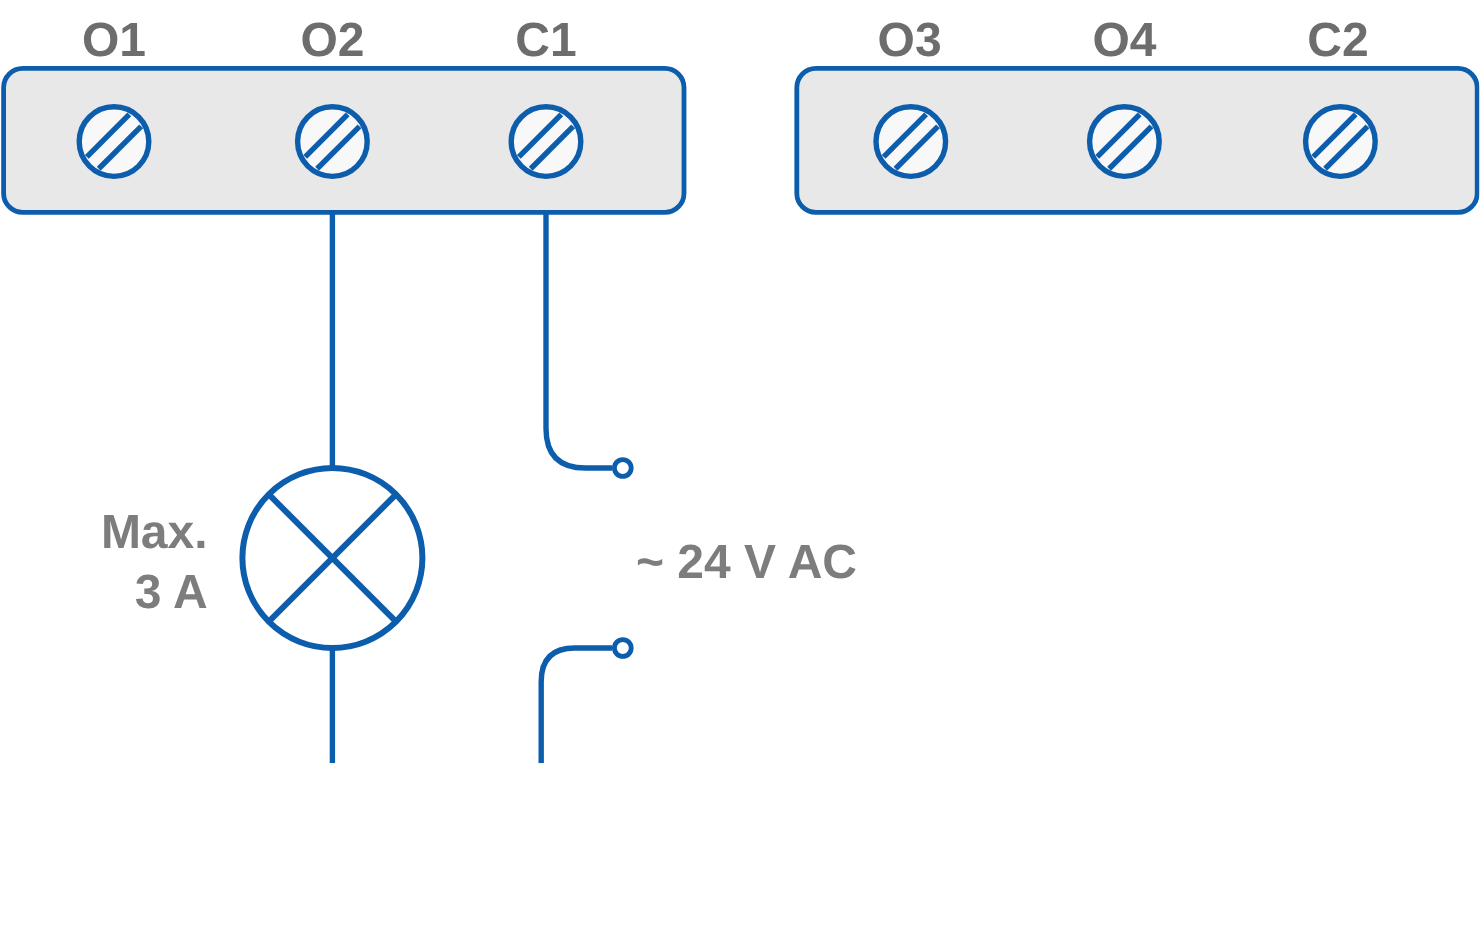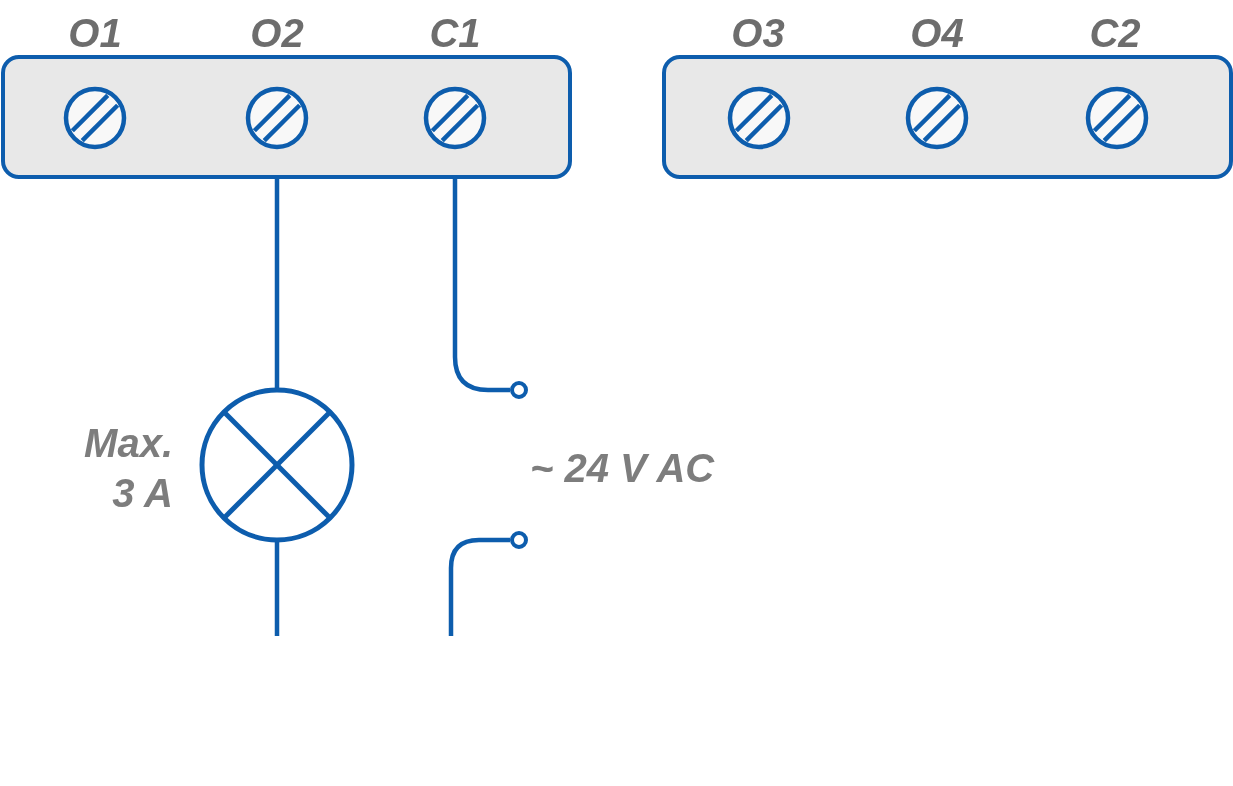--- a/index.html
+++ b/index.html
@@ -11,21 +11,20 @@
     --background: #ffffff;
   }
   html, body { margin: 0; padding: 0; }
   body { background: var(--background); }
   .stage {
     position: relative;
     width: 1233px;
     height: 636px;
     background: var(--background);
     overflow: hidden;
-    font-style: italic;
   }
   svg text {
     font-family: "Liberation Sans", sans-serif;
     font-weight: bold;
   }
   .terminal-label { font-size: 40px; fill: var(--terminal-label-gray); }
   .annotation    { font-size: 40px; fill: var(--annotation-gray); }
   .block {
     fill: var(--block-fill);
     stroke: var(--wire-blue);

